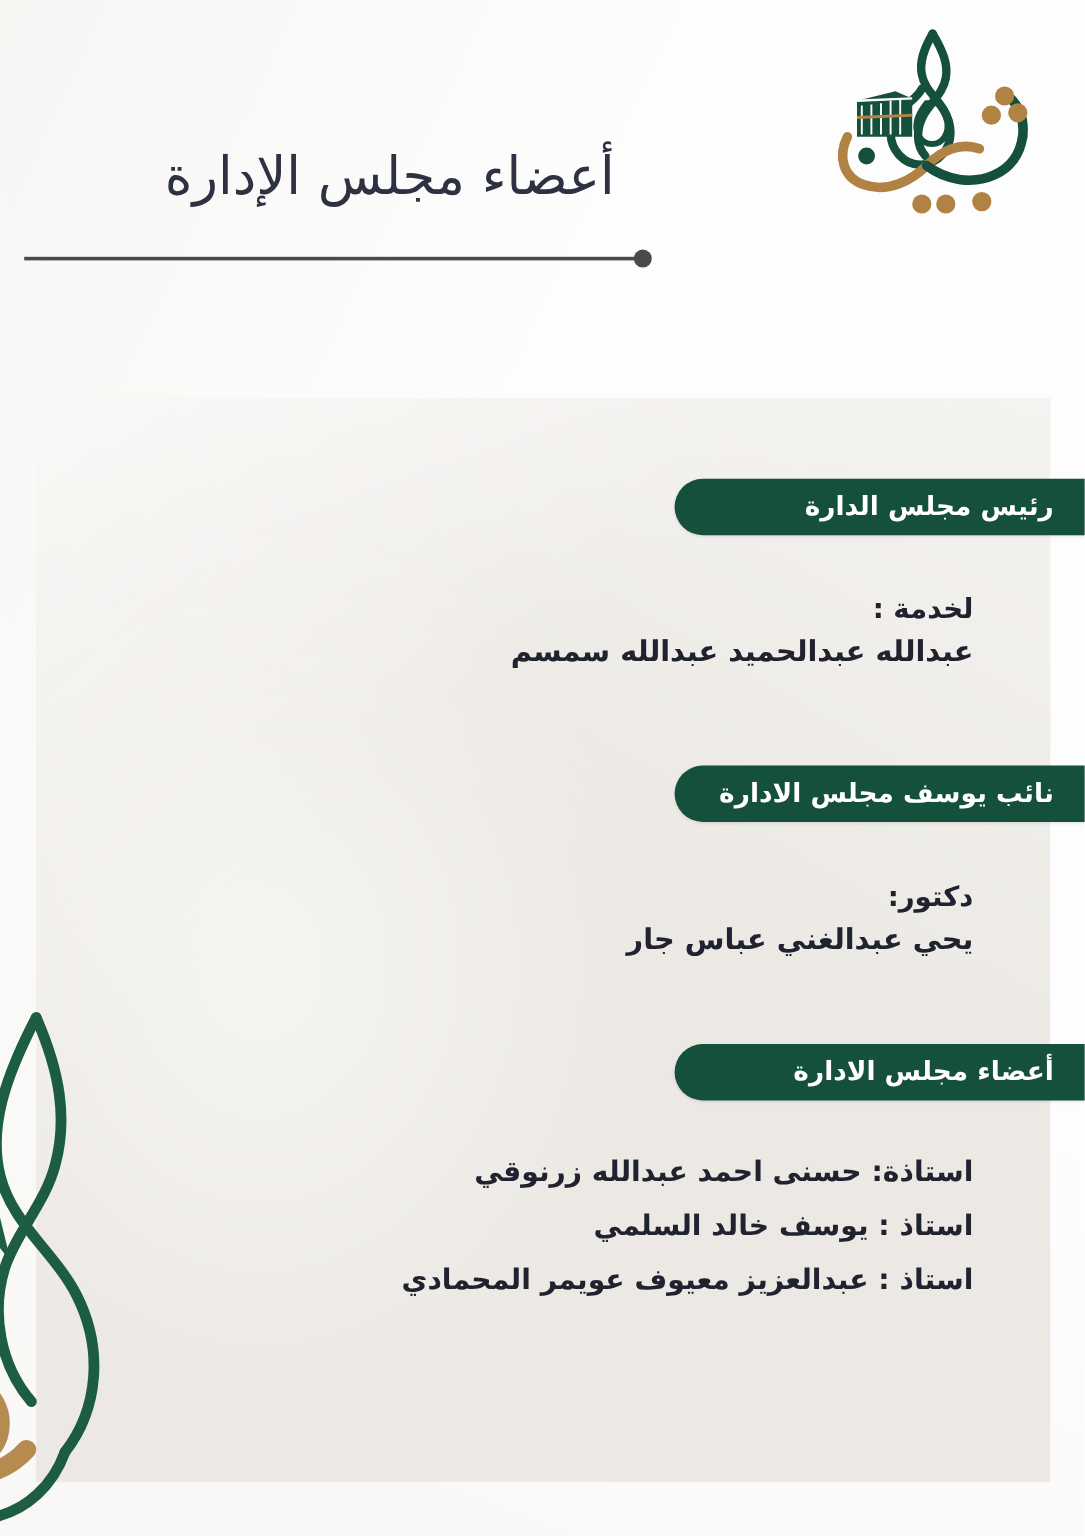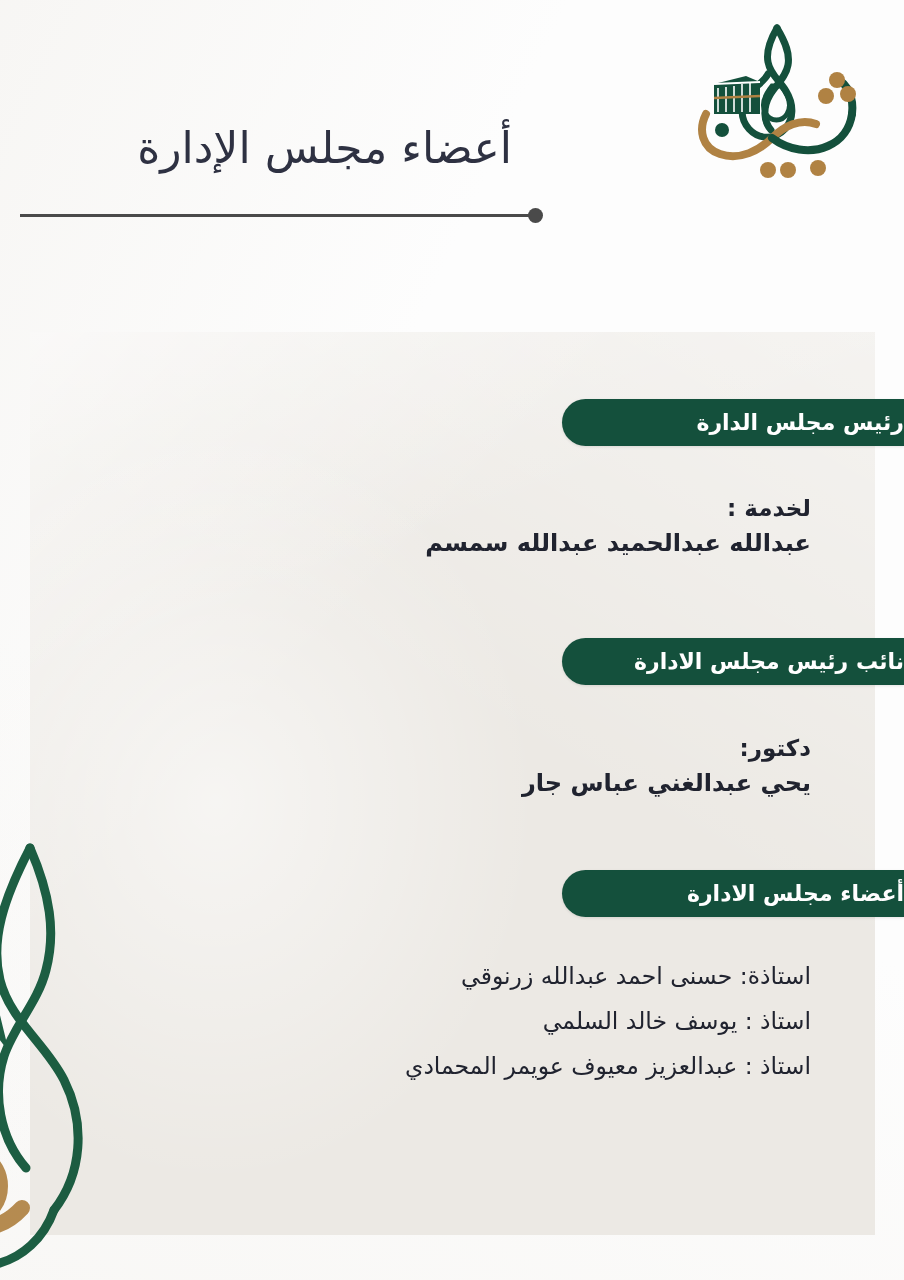--- a/index.html
+++ b/index.html
@@ -115,20 +115,21 @@
 
   
   .badge {
     position: absolute;
     height: 47px;
     background: #14503c;
     border-radius: 24px 0 0 24px;
     display: flex;
     align-items: center;
     justify-content: flex-start;
+    padding-right: 26px;
     box-sizing: border-box;
     box-shadow: 0 1px 3px rgba(0,0,0,0.10);
   }
   .badge-text {
     color: #ffffff;
     font-size: 22px;
     font-weight: 700;
     direction: rtl;
     white-space: nowrap;
     letter-spacing: 0px;
@@ -166,21 +167,21 @@
 
   .members {
     position: absolute;
     right: 64px;
     top: 622px;
     text-align: right;
     direction: rtl;
   }
   .member-line {
     font-size: 23.5px;
-    font-weight: 400;
+    font-weight: 700;
     color: #20232f;
     line-height: 1.92;
     white-space: nowrap;
   }
 
   
   .watermark {
     position: absolute;
     left: -96px;
     top: 828px;
@@ -242,21 +243,21 @@
 
     <div class="badge badge-1">
       <span class="badge-text">رئيس مجلس الدارة</span>
     </div>
     <div class="person person-1">
       <div class="person-role">لخدمة :</div>
       <div class="person-name">عبدالله عبدالحميد عبدالله سمسم</div>
     </div>
 
     <div class="badge badge-2">
-      <span class="badge-text">نائب رئيس مجلس الادارة</span>
+      <span class="badge-text">نائب يوسف مجلس الادارة</span>
     </div>
     <div class="person person-2">
       <div class="person-role">دكتور:</div>
       <div class="person-name">يحي عبدالغني عباس جار</div>
     </div>
 
     <div class="badge badge-3">
       <span class="badge-text">أعضاء مجلس الادارة</span>
     </div>
     <div class="members">

